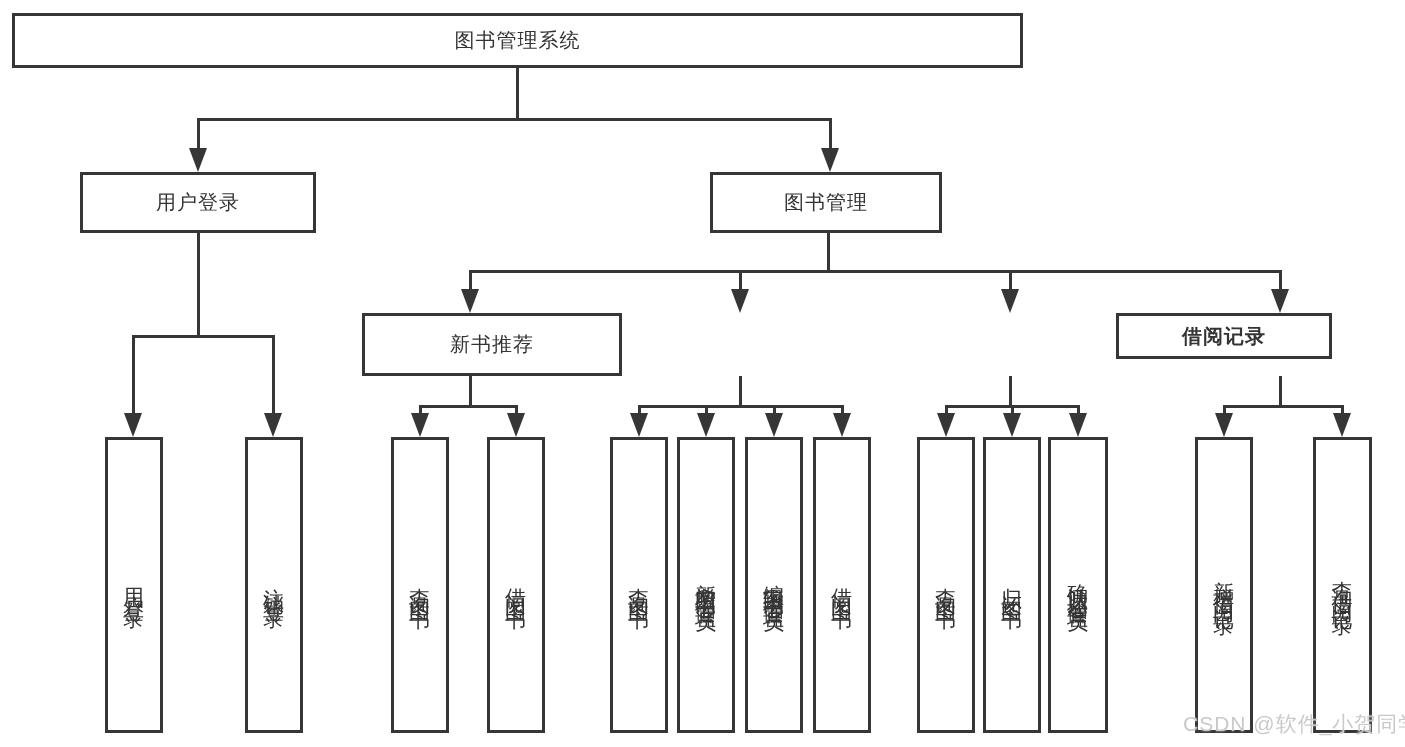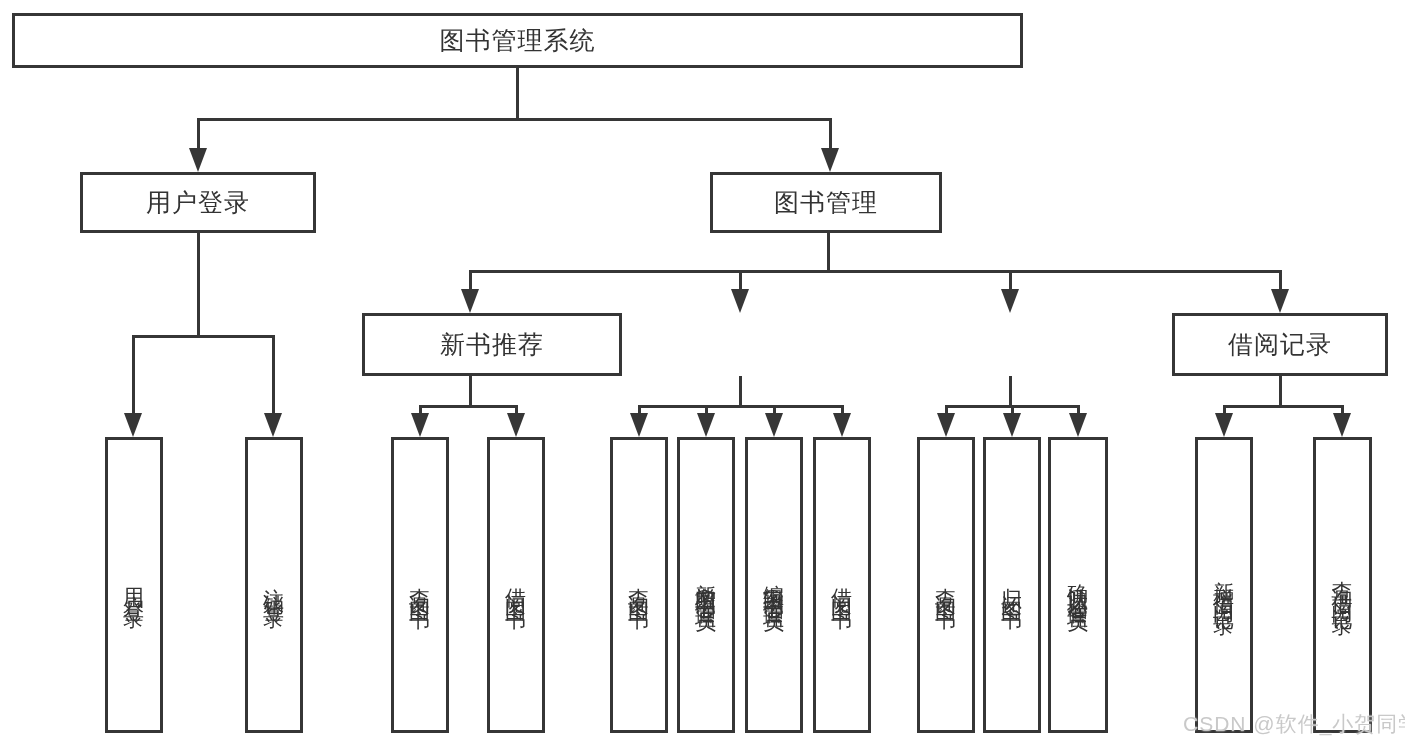--- a/index.html
+++ b/index.html
@@ -10,21 +10,21 @@
     font-family:"Liberation Sans", sans-serif;
     overflow:hidden;
   }
   
   .hbox{
     position:absolute;
     box-sizing:border-box;
     border:3px solid #363636;
     background:#ffffff;
     display:flex;align-items:center;justify-content:center;
-    font-size:25px;color:#333333;letter-spacing:1px;
+    font-size:20px;color:#333333;letter-spacing:1px;
     z-index:2;
   }
   .vbox{
     position:absolute;
     box-sizing:border-box;
     border:3px solid #363636;
     background:#ffffff;
     top:437px;height:296px;width:58px;
     display:flex;align-items:center;justify-content:center;
     writing-mode:vertical-rl;
@@ -78,21 +78,21 @@
   <div class="vl" style="left:469px;top:270px;height:22px;"></div>
   <div class="arr" style="left:461px;top:289px;"></div>
   <div class="vl" style="left:739px;top:270px;height:22px;"></div>
   <div class="arr" style="left:731px;top:289px;"></div>
   <div class="vl" style="left:1009px;top:270px;height:22px;"></div>
   <div class="arr" style="left:1001px;top:289px;"></div>
   <div class="vl" style="left:1279px;top:270px;height:22px;"></div>
   <div class="arr" style="left:1271px;top:289px;"></div>
 
   <div class="hbox" style="left:362px;top:313px;width:260px;height:63px;">新书推荐</div>
-  <div class="hbox" style="left:1172px;top:313px;width:216px;height:63px;">借阅记录</div>
+  <div class="hbox" style="left:1116px;top:313px;width:216px;height:46px;font-weight:bold;">借阅记录</div>
 
   <div class="vl" style="left:469px;top:376px;height:31px;"></div>
   <div class="hl" style="left:419px;top:405px;width:99px;"></div>
   <div class="vl" style="left:419px;top:405px;height:12px;"></div>
   <div class="arr" style="left:411px;top:413px;"></div>
   <div class="vl" style="left:515px;top:405px;height:12px;"></div>
   <div class="arr" style="left:507px;top:413px;"></div>
 
   <div class="vl" style="left:739px;top:376px;height:31px;"></div>
   <div class="hl" style="left:638px;top:405px;width:206px;"></div>

